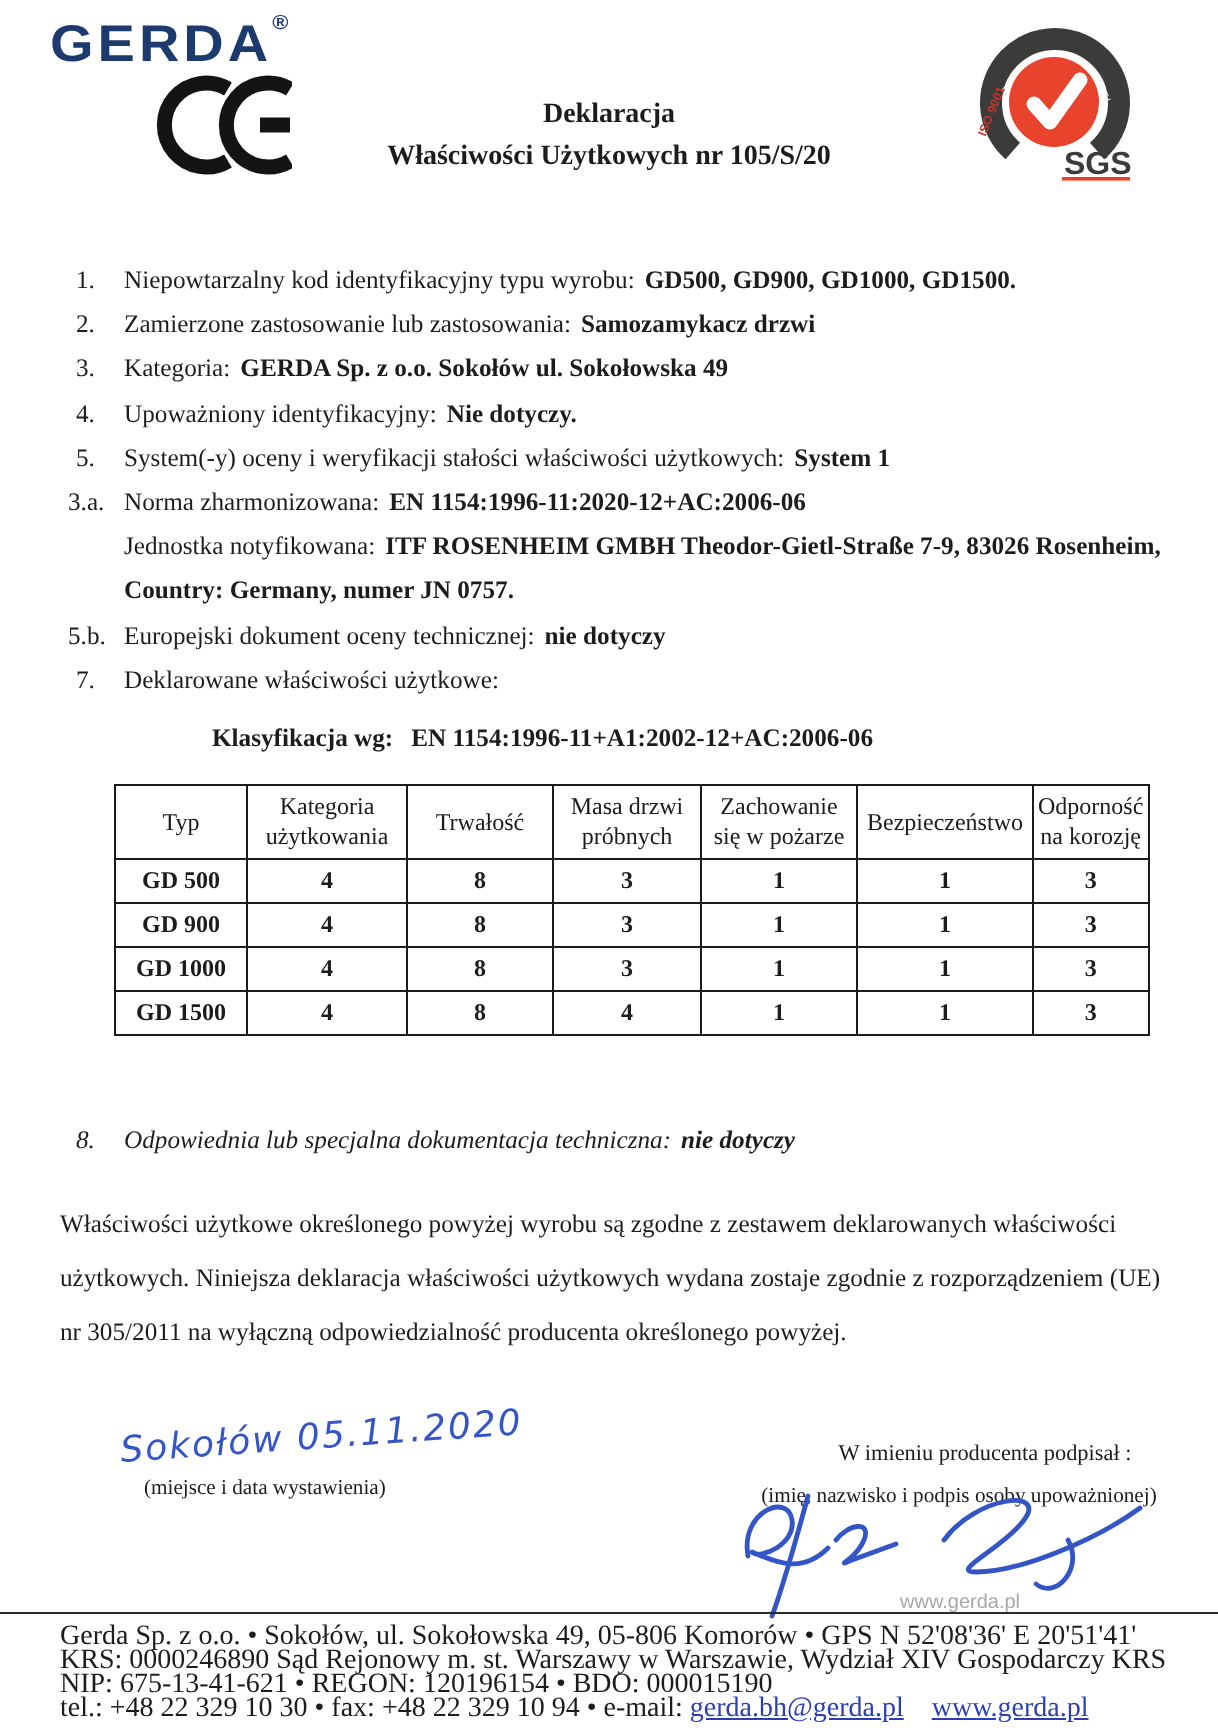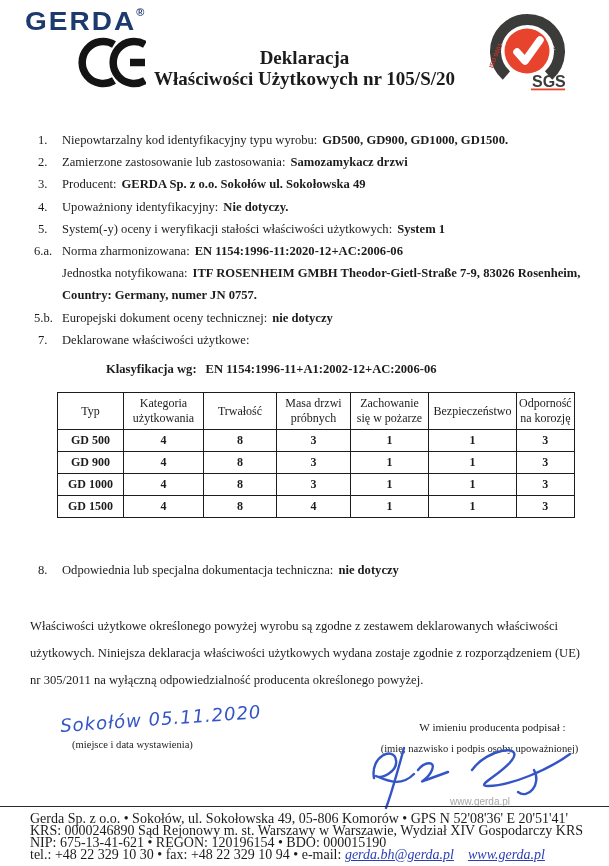--- a/index.html
+++ b/index.html
@@ -14,21 +14,21 @@
   .gerda-logo {
     position:absolute; top:6px; left:25px;
     font-family:"Liberation Sans", sans-serif; font-weight:900;
     font-size:28px; letter-spacing:2px; color:#1d3a6e;
     transform:scaleY(.92);
   }
   .gerda-logo sup { font-size:11px; font-weight:700; vertical-align:top; line-height:10px; }
   .ce-mark { position:absolute; top:36px; left:70px; }
   .doc-title {
     position:absolute; top:47px; left:0; width:609px;
-    text-align:center; font-weight:bold; font-size:19px; line-height:21px;
+    text-align:center; font-weight:bold; font-size:14px; line-height:21px;
   }
   .sgs-badge { position:absolute; top:11px; left:484px; }
 
   
   .doc-body { position:absolute; top:129px; left:30px; width:566px; font-size:12.6px; }
   .row { line-height:22.2px; white-space:nowrap; }
   .row .num { display:inline-block; width:24px; margin-left:8px; }
   .row .num.wide { width:28px; margin-left:4px; }
   .row.indent { padding-left:32px; }
   .row .lbl { }
@@ -40,43 +40,43 @@
 
   
   table.perf {
     margin:12px 0 0 27px; border-collapse:collapse; table-layout:fixed;
     font-size:12px; text-align:center;
   }
   table.perf th, table.perf td { border:1.4px solid #1c1c1c; padding:1px 2px; }
   table.perf th { font-weight:normal; height:37px; line-height:15px; }
   table.perf td { height:22px; font-weight:bold; }
 
-  .item8 { margin-top:41px; }
-  .closing { margin-top:32px; line-height:27px; font-size:12.6px; white-space:normal; width:560px; }
+  .item8 { margin-top:41px;font-style:italic; }
+  .closing { margin-top:18px; line-height:27px; font-size:12.6px; white-space:normal; width:560px; }
 
   
   .hand-date {
     position:absolute; top:708px; left:60px;
     font-family:"DejaVu Sans", sans-serif; font-style:italic;
     color:#3355c6; font-size:18px; letter-spacing:1px;
     transform:rotate(-4deg);
   }
   .place-caption { position:absolute; top:739px; left:72px; font-size:10.6px; }
   .sig-title { position:absolute; top:721px; left:380px; width:225px; text-align:center; font-size:11.2px; }
   .sig-caption { position:absolute; top:743px; left:352px; width:255px; text-align:center; font-size:10.6px; }
   .sig-scribble { position:absolute; top:740px; left:352px; }
 
   
   .footer-rule { position:absolute; top:806px; left:0; width:609px; border-top:1.6px solid #2a2a2a; }
   .footer-watermark {
     position:absolute; top:796px; left:450px;
     font-family:"Liberation Sans", sans-serif; font-size:10px; color:#a8a8a8;
   }
   .footer-text { position:absolute; top:813px; left:30px; font-size:14px; line-height:11.9px; color:#1c1c1c; }
-  .footer-text a { color:#2a3fb5; text-decoration:underline;font-style:italic; }
+  .footer-text a { color:#2a3fb5; text-decoration:underline; }
   .footer-text .gap { display:inline-block; width:14px; }
 </style>
 </head>
 <body>
 
 <div class="page">
 
   <div class="gerda-logo"><span>GERDA</span><sup>®</sup></div>
 
   <div class="ce-mark">
@@ -111,30 +111,30 @@
 
   <div class="doc-body">
 
     <div class="row">
       <span class="num">1.</span><span class="lbl">Niepowtarzalny kod identyfikacyjny typu wyrobu:</span><span class="val">GD500, GD900, GD1000, GD1500.</span>
     </div>
     <div class="row">
       <span class="num">2.</span><span class="lbl">Zamierzone zastosowanie lub zastosowania:</span><span class="val">Samozamykacz drzwi</span>
     </div>
     <div class="row">
-      <span class="num">3.</span><span class="lbl">Producent:</span><span class="val">GERDA Sp. z o.o. Sokołów ul. Sokołowska 49</span>
+      <span class="num">3.</span><span class="lbl">Kategoria:</span><span class="val">GERDA Sp. z o.o. Sokołów ul. Sokołowska 49</span>
     </div>
     <div class="row">
       <span class="num">4.</span><span class="lbl">Upoważniony identyfikacyjny:</span><span class="val">Nie dotyczy.</span>
     </div>
     <div class="row">
       <span class="num">5.</span><span class="lbl">System(-y) oceny i weryfikacji stałości właściwości użytkowych:</span><span class="val">System 1</span>
     </div>
     <div class="row">
-      <span class="num wide">6.a.</span><span class="lbl">Norma zharmonizowana:</span><span class="val">EN 1154:1996-11:2020-12+AC:2006-06</span>
+      <span class="num wide">3.a.</span><span class="lbl">Norma zharmonizowana:</span><span class="val">EN 1154:1996-11:2020-12+AC:2006-06</span>
     </div>
     <div class="row indent">
       <span class="lbl">Jednostka notyfikowana:</span><span class="val">ITF ROSENHEIM GMBH Theodor-Gietl-Straße 7-9, 83026 Rosenheim,</span>
     </div>
     <div class="row indent">
       <span class="val">Country: Germany, numer JN 0757.</span>
     </div>
     <div class="row">
       <span class="num wide">5.b.</span><span class="lbl">Europejski dokument oceny technicznej:</span><span class="val">nie dotyczy</span>
     </div>

